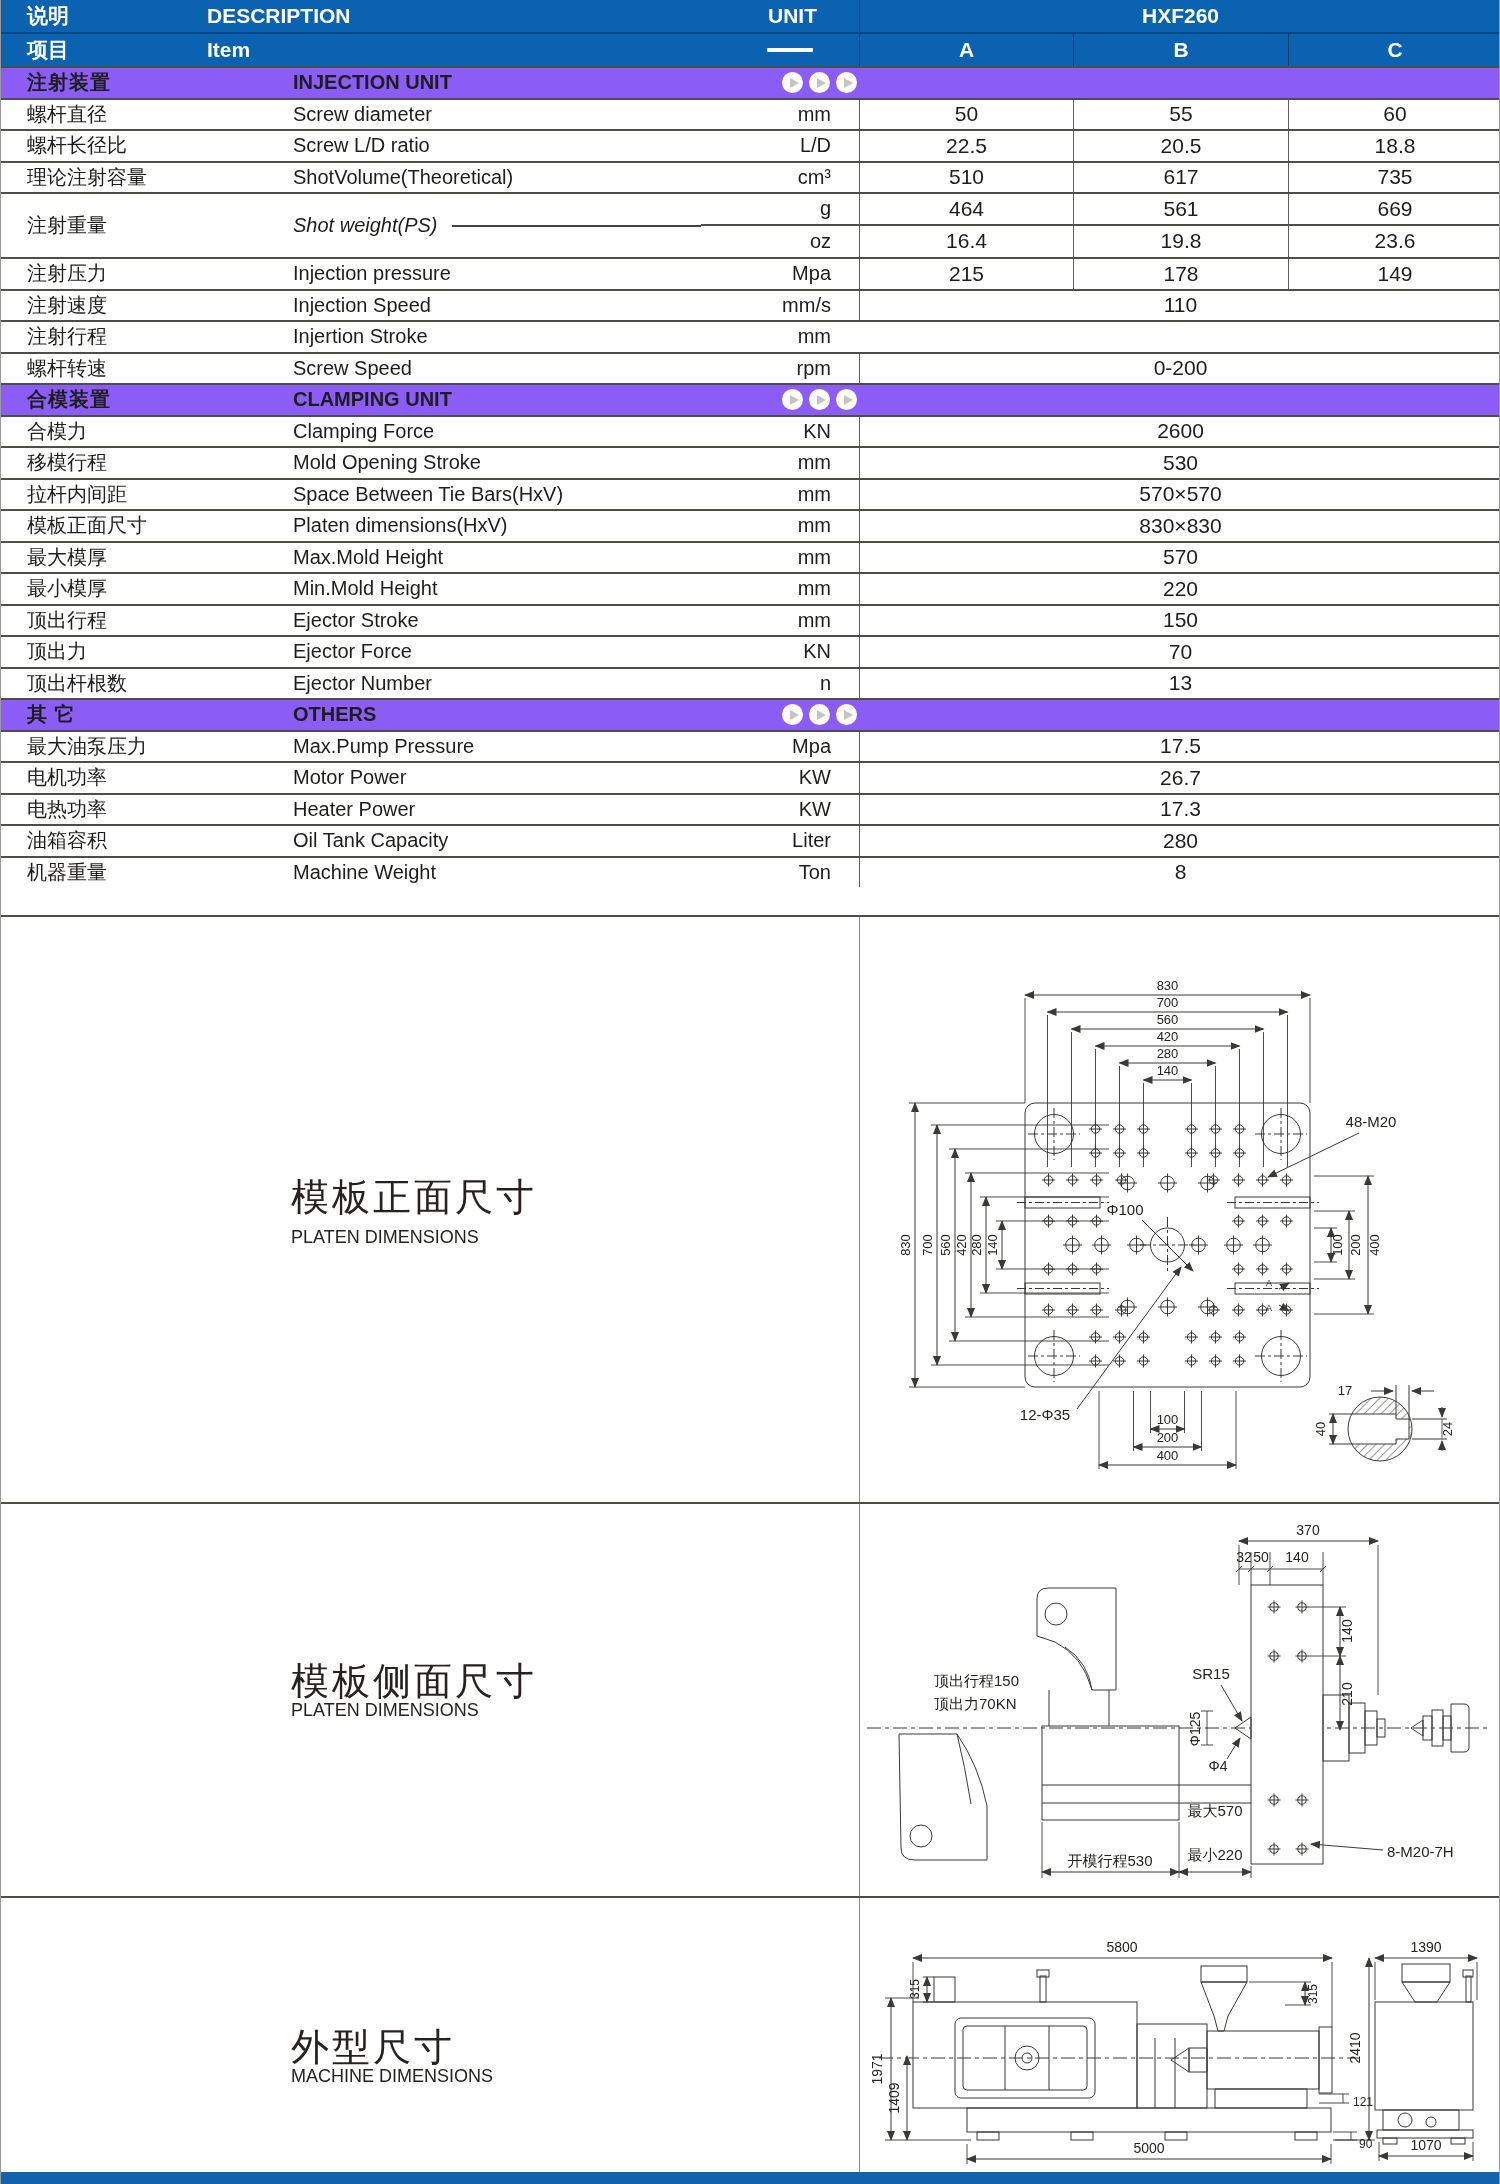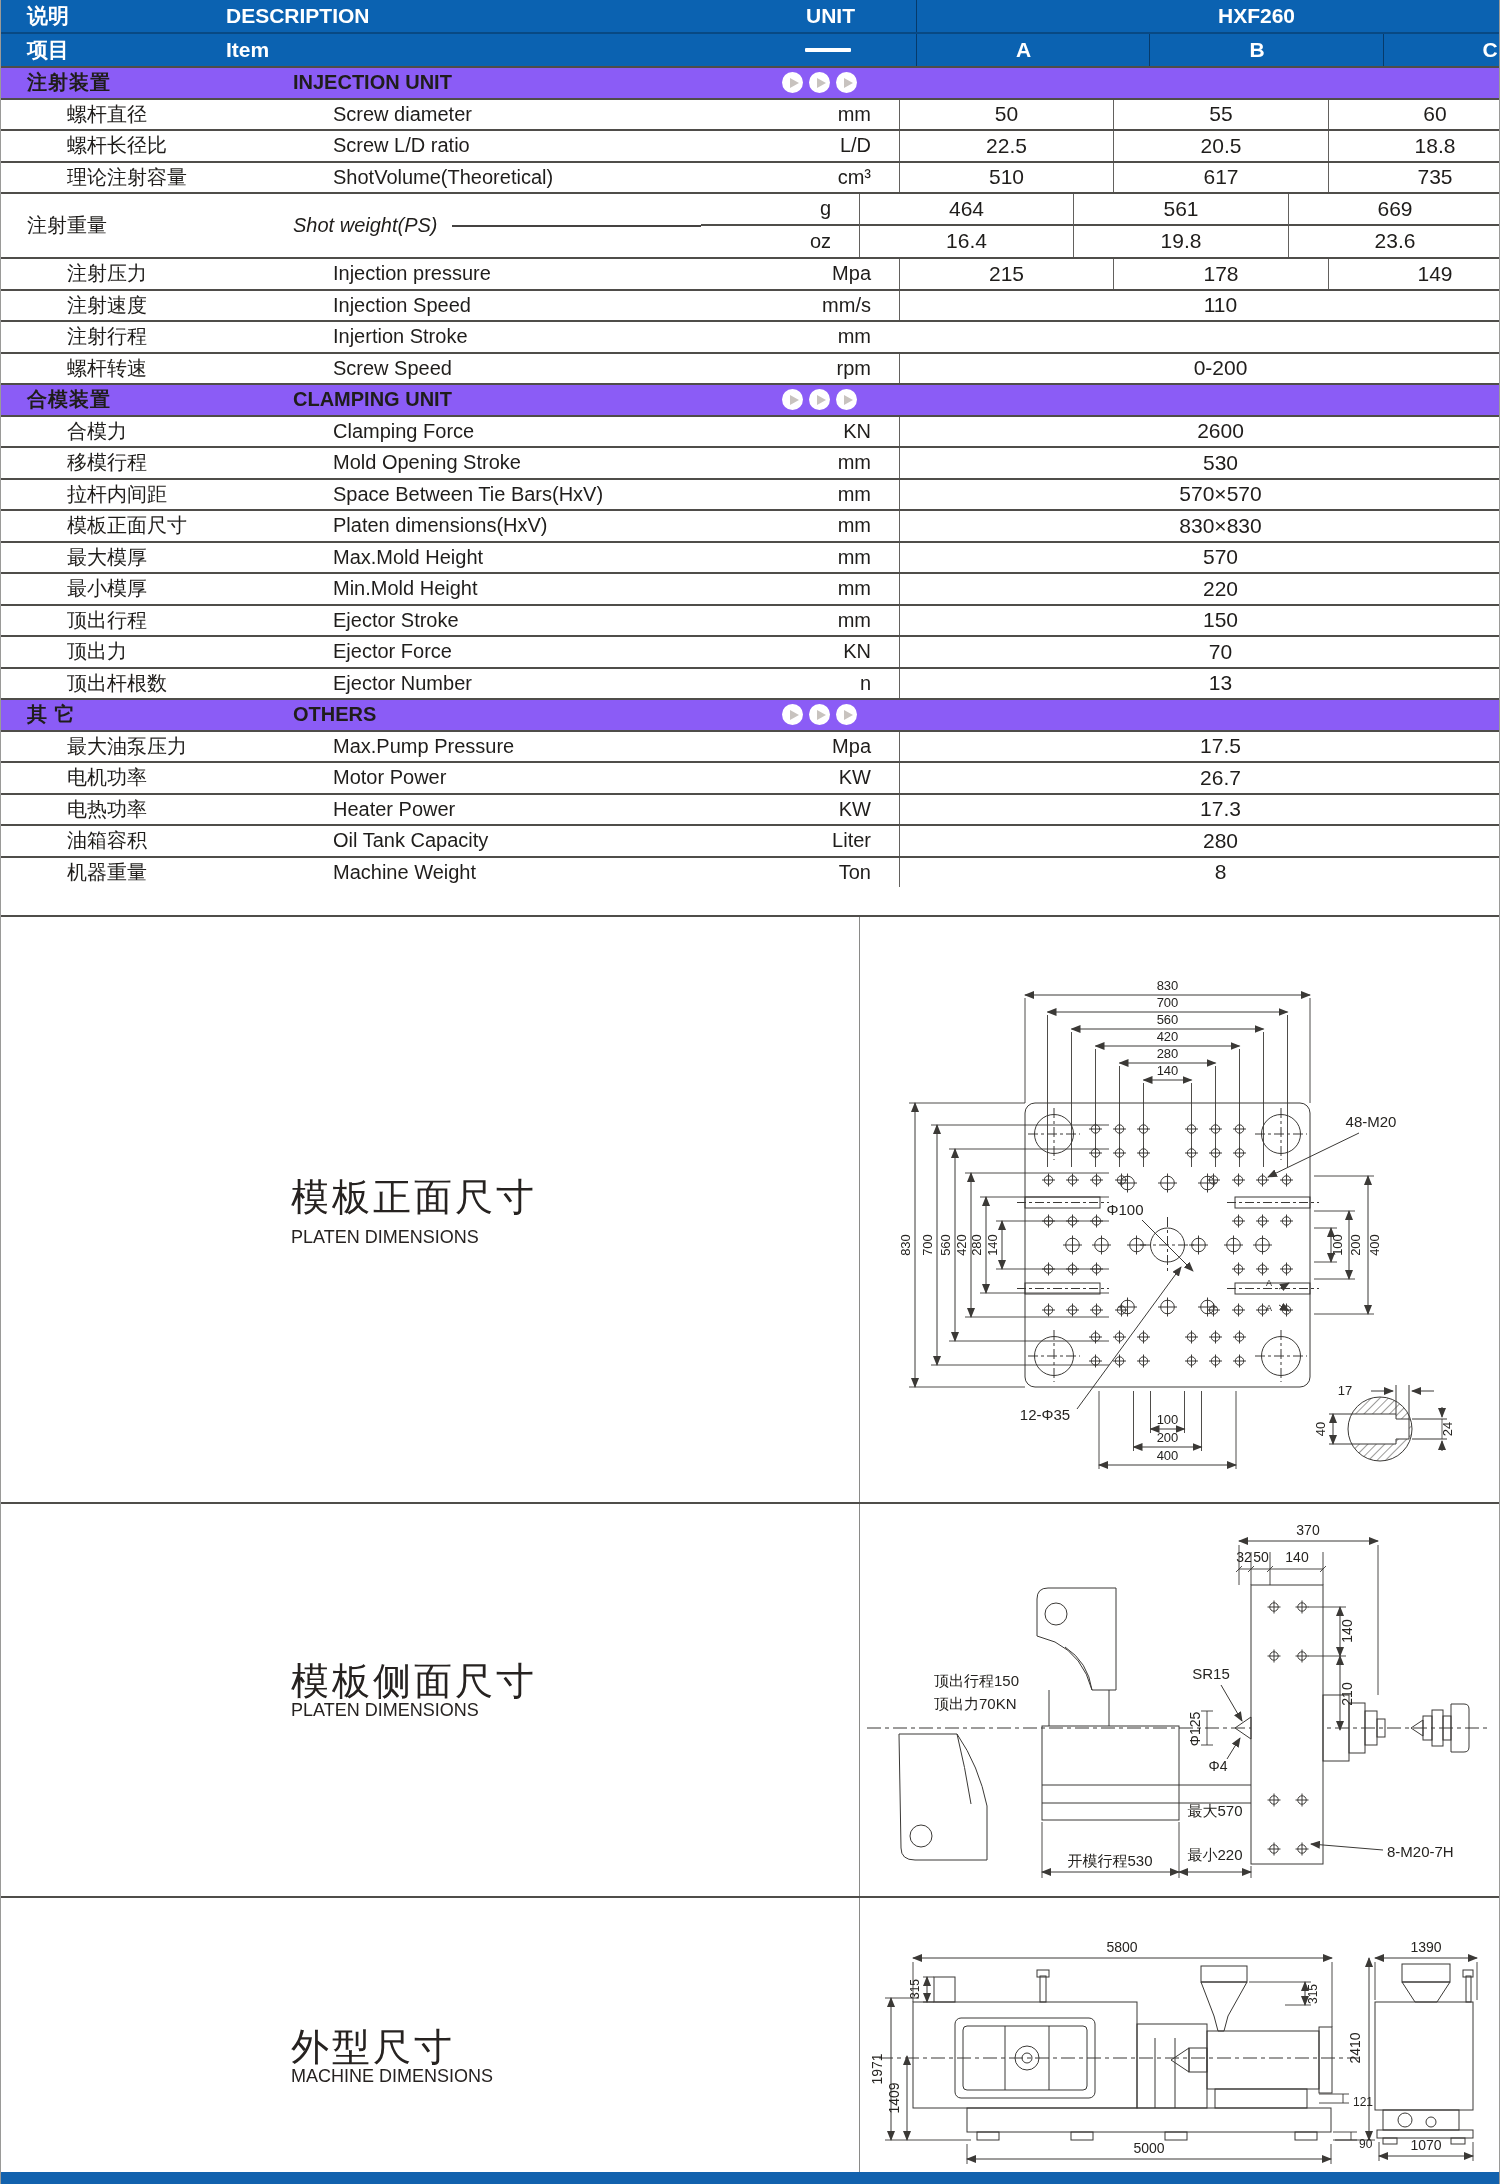--- a/index.html
+++ b/index.html
@@ -2,41 +2,41 @@
 <html><head>
 <meta charset="utf-8">
 <style>
   html,body{margin:0;padding:0;background:#fff;}
   .page{position:relative;width:1500px;height:2184px;background:#fff;overflow:hidden;
         font-family:"Liberation Sans",sans-serif;color:#1f1d1b;
         border-left:1px solid #9a9a98;border-right:1px solid #9a9a98;box-sizing:border-box;}
   
   .tbl{position:absolute;top:0;left:0;width:1500px;}
   .hrow{display:grid;grid-template-columns:200px 500px 158px 214px 215px 213px;
-        height:32px;background:#0b62b1;color:#fff;align-items:center;font-weight:bold;font-size:21px;gap:19px;}
+        height:32px;background:#0b62b1;color:#fff;align-items:center;font-weight:bold;font-size:21px;}
   .hrow2{border-top:2px solid rgba(0,0,0,0.25);}
   .hc1{padding-left:26px;}
   .hc2{padding-left:6px;}
   .hunit{text-align:right;padding-right:42px;}
   .hmodel{grid-column:4/7;align-self:stretch;display:flex;align-items:center;justify-content:center;
           border-left:1px solid rgba(0,0,0,0.4);}
   .habc{align-self:stretch;display:flex;align-items:center;justify-content:center;
         border-left:1px solid rgba(0,0,0,0.4);}
   .dash{width:46px;height:4px;background:#fff;justify-self:end;margin-right:46px;border-radius:1px;}
   .srow{display:grid;grid-template-columns:280px 420px 158px 214px 215px 213px;
         height:31.5px;box-sizing:border-box;background:#8b5cf6;border-top:2px solid #4f4d4a;
         align-items:center;font-weight:bold;font-size:20px;}
   .szh{padding-left:26px;letter-spacing:1px;}
   .sen{padding-left:12px;}
   .chev{display:flex;gap:6px;justify-self:end;padding-right:2px;grid-column:3;}
   .cb{width:21px;height:21px;border-radius:50%;background:#fff;display:flex;align-items:center;justify-content:center;}
   .cb i{display:block;width:0;height:0;border-left:9px solid #c8c3bf;border-top:5.5px solid transparent;
         border-bottom:5.5px solid transparent;margin-left:3px;}
   .row{display:grid;grid-template-columns:280px 420px 158px 214px 215px 213px;
-       height:31.5px;box-sizing:border-box;border-top:2px solid #4f4d4a;align-items:center;background:#fff;padding-left:40px;}
+       height:31.5px;box-sizing:border-box;border-top:2px solid #4f4d4a;align-items:center;background:#fff;}
   .zh{padding-left:26px;font-size:20px;}
   .en{padding-left:12px;font-size:20px;}
   .unit{text-align:right;padding-right:28px;font-size:20px;}
   .val{align-self:stretch;display:flex;align-items:center;justify-content:center;
        border-left:1px solid #63615e;font-size:21px;text-align:center;}
   .span3{grid-column:4/7;}
   
   .swrow{display:grid;grid-template-columns:280px 420px 158px 214px 215px 213px;
          grid-template-rows:31.5px 31.5px;border-top:2px solid #4f4d4a;align-items:center;background:#fff;}
   .swlbl{grid-row:1/3;}

